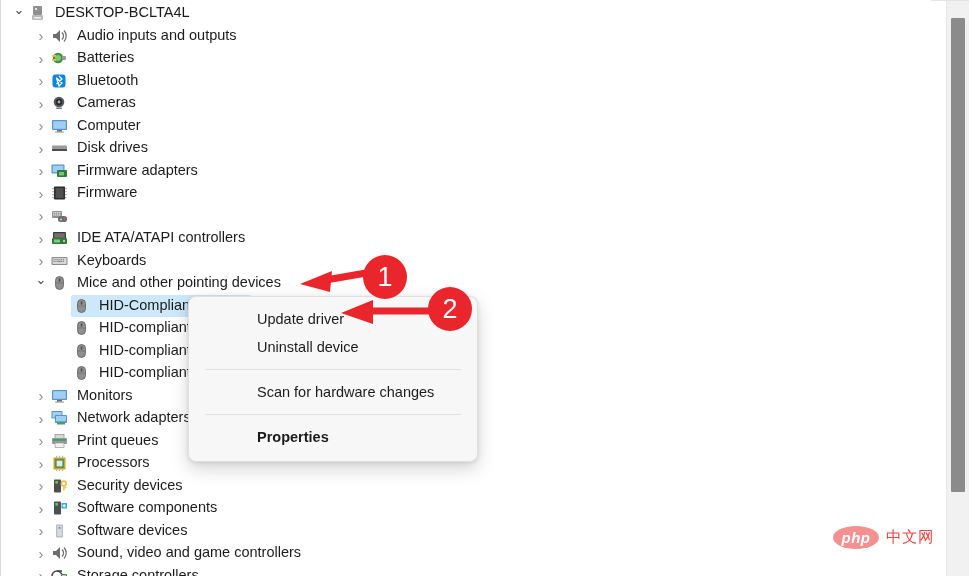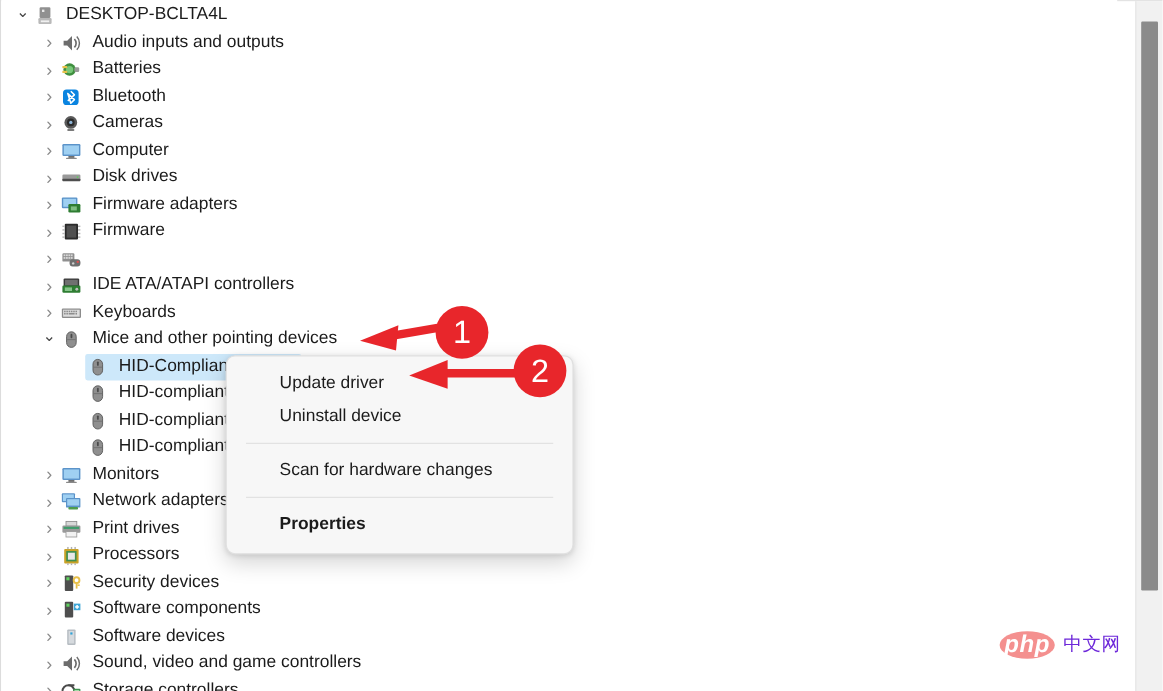--- a/index.html
+++ b/index.html
@@ -111,20 +111,21 @@
     z-index: 50;
   }
   .mi {
     height: 28px;
     display: flex;
     align-items: center;
     padding: 0 16px 0 44px;
     font-size: 14.5px;
     color: #1b1b1b;
     white-space: nowrap;
+    margin-left: 24px;
   }
   .mi.bold { font-weight: bold; text-align: center; }
   .msep {
     height: 1px;
     background: #e2e2e2;
     margin: 8px 16px 8px 16px;
   }
 
   
   #annot {
@@ -155,31 +156,31 @@
     display: flex;
     align-items: center;
     gap: 7px;
     z-index: 70;
   }
   .wm-ell {
     width: 46px; height: 23px;
     border-radius: 50%;
     background: #f4908f;
     color: #ffffff;
-    font-size: 20px;
+    font-size: 15px;
     font-style: italic;
     font-weight: bold;
     display: flex;
     align-items: center;
     justify-content: center;
     letter-spacing: 0.5px;
   }
   .wm-cn {
     font-size: 15.5px;
-    color: #6d28d9;
+    color: #ef4444;
     letter-spacing: 0.5px;
   }
 </style>
 </head>
 <body>
 
 <div id="app">
 
   <div class="edge-top"></div>
   <div class="edge-left"></div>
@@ -438,21 +439,21 @@
       <div class="row" style="top: 429.5px; left: 32px;">
         <span class="chev" style="font-size: 15px;">›</span>
         <span class="ico">
           <svg width="17" height="16" viewBox="0 0 17 16">
             <rect x="4" y="1.5" width="9" height="4" fill="#d8d8d8" stroke="#8a8a8a" stroke-width="0.7"></rect>
             <rect x="1" y="5" width="15" height="6" rx="1" fill="#9a9a9a"></rect>
             <rect x="2" y="6" width="13" height="1.8" fill="#3f9c6b"></rect>
             <rect x="4" y="10" width="9" height="4.5" fill="#f2f2f2" stroke="#9a9a9a" stroke-width="0.7"></rect>
           </svg>
         </span>
-        <span class="lbl">Print drives</span>
+        <span class="lbl">Print queues</span>
       </div>
       <div class="row" style="top: 452px; left: 32px;">
         <span class="chev" style="font-size: 15px;">›</span>
         <span class="ico">
           <svg width="17" height="16" viewBox="0 0 17 16">
             <rect x="2.5" y="2.5" width="12" height="12" rx="0.8" fill="#c9a227"></rect>
             <rect x="4.2" y="4.2" width="8.6" height="8.6" fill="#3f8f4f"></rect>
             <rect x="5.6" y="5.6" width="5.8" height="5.8" fill="#e8e8e8"></rect>
             <g fill="#b0b0b0">
               <rect x="5" y="0.8" width="1.2" height="1.8"></rect>

